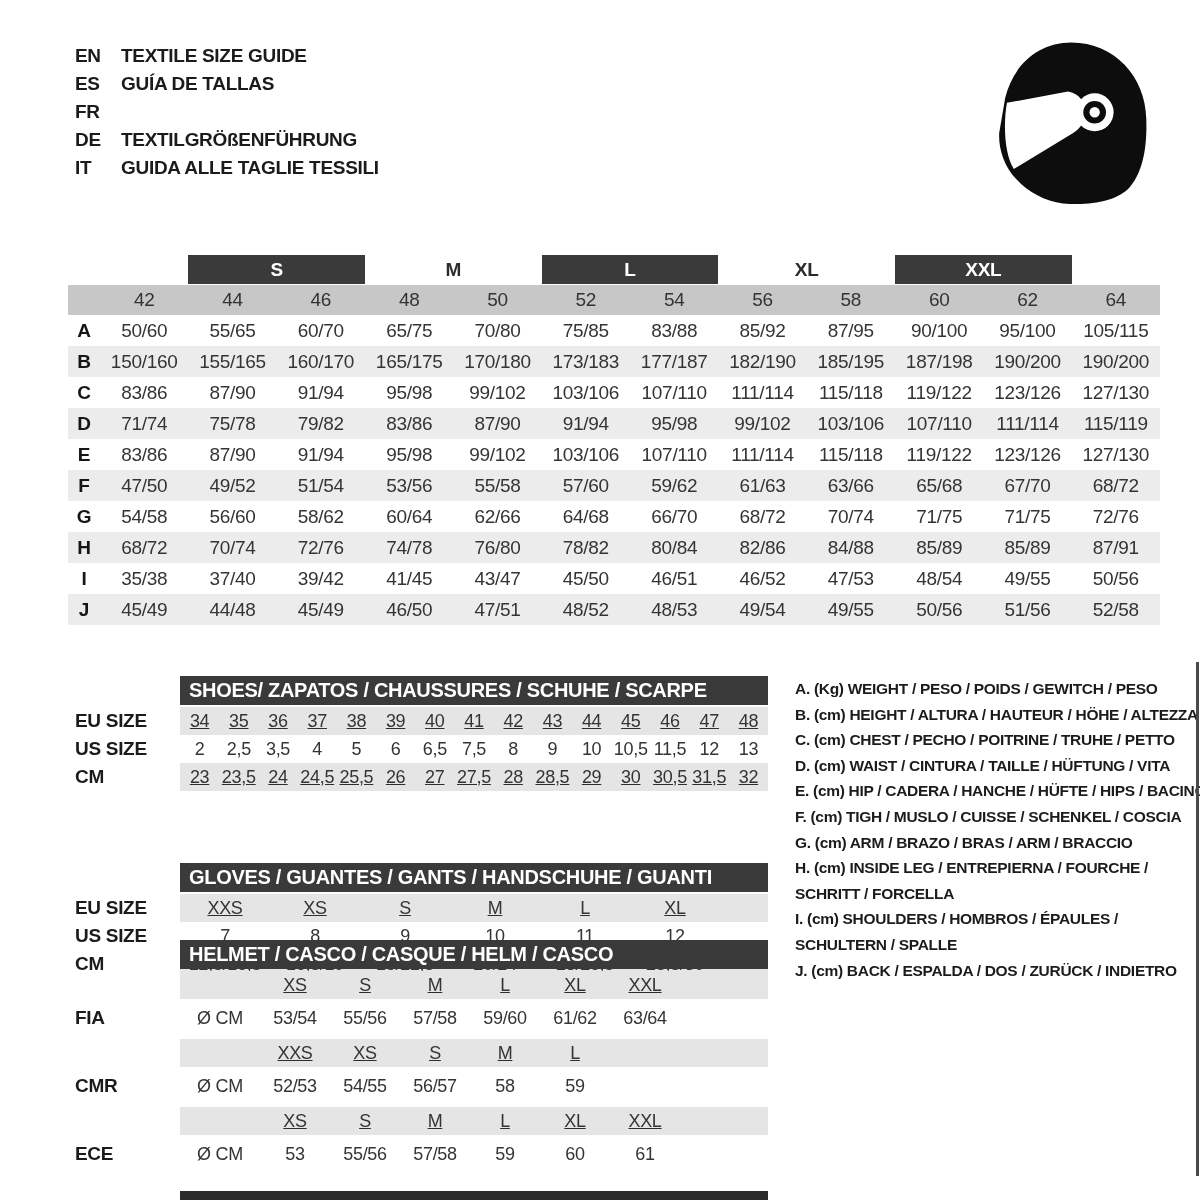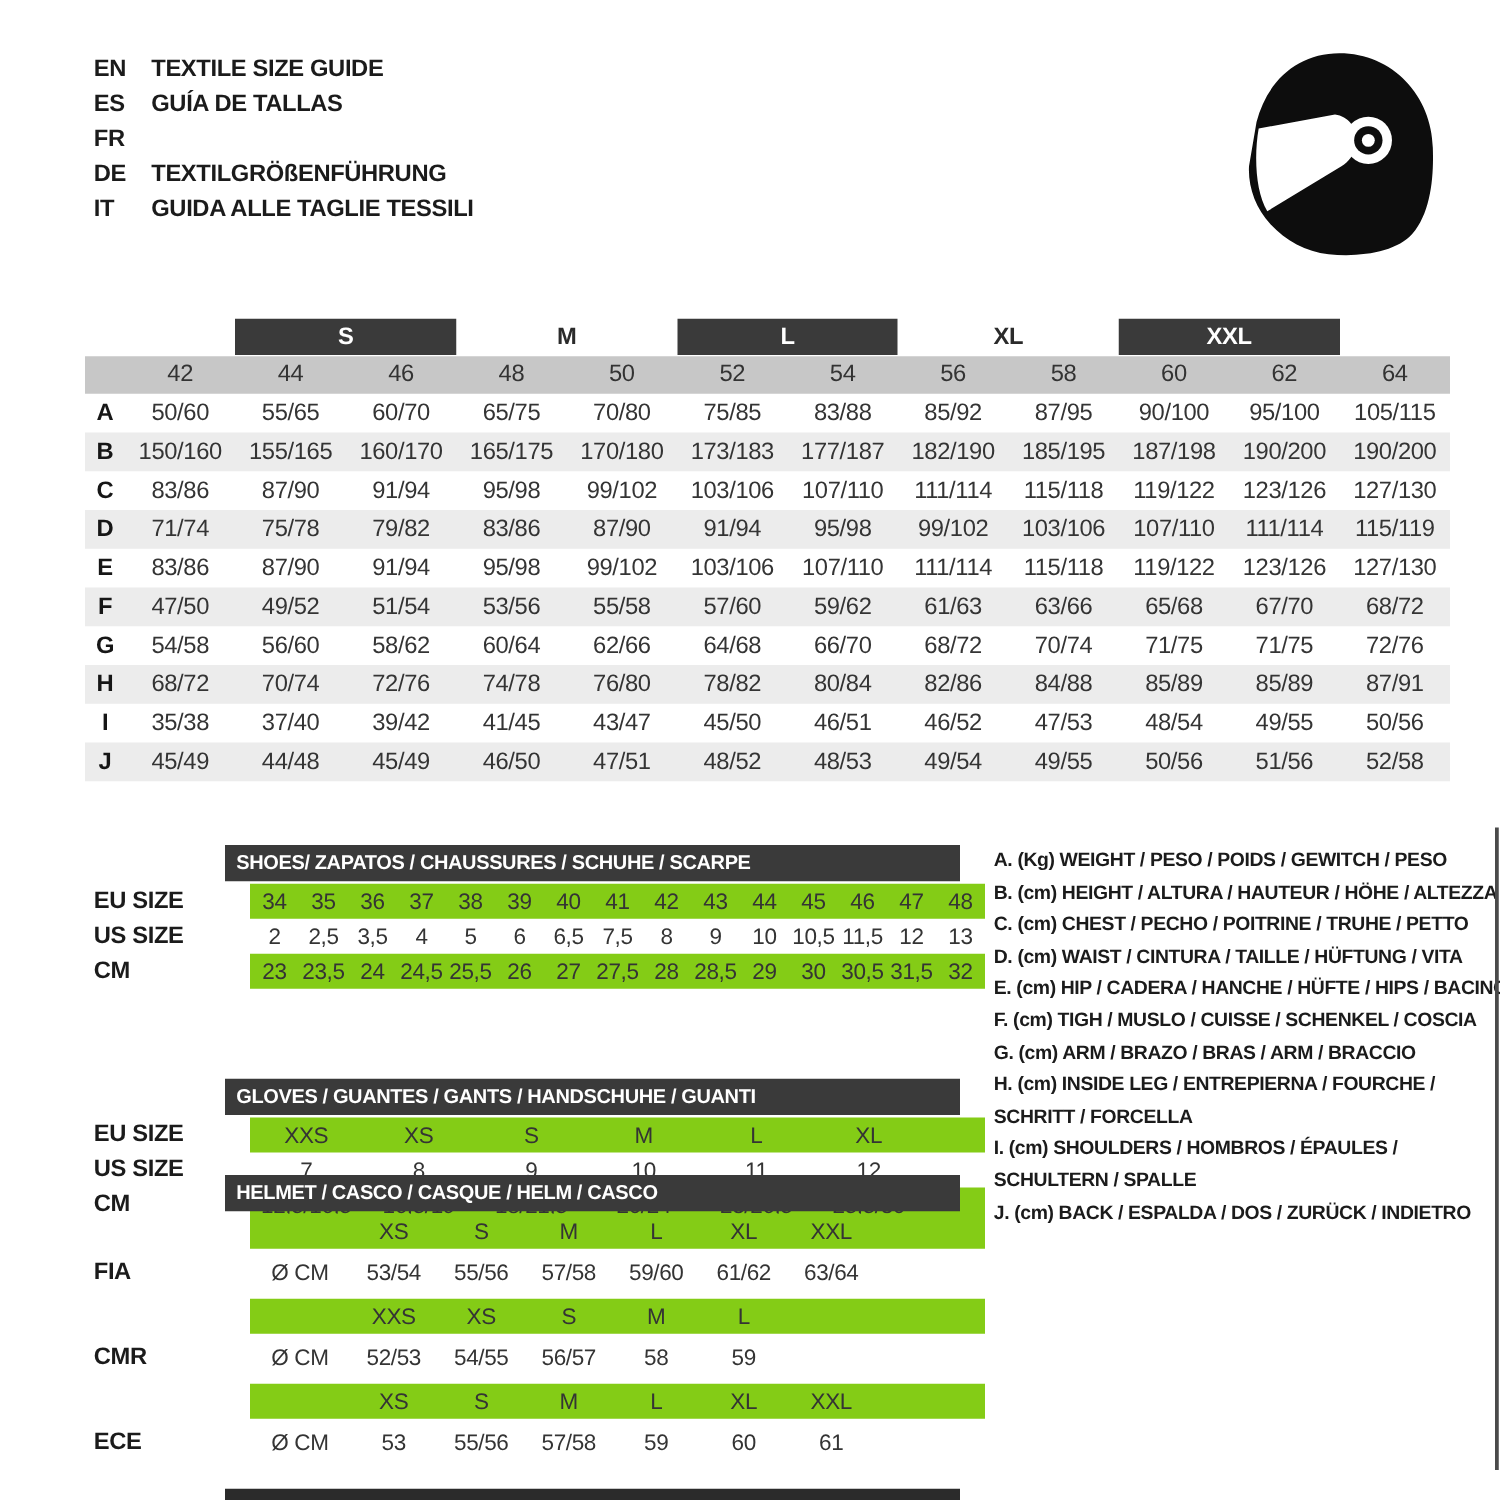--- a/index.html
+++ b/index.html
@@ -29,28 +29,28 @@
   .cell{display:flex;align-items:center;justify-content:center;font-size:19px;color:#343434;}
   .cell.letter{font-weight:bold;font-size:19px;color:#161616;}
   .cell.num{color:#333333;}
 
   
   .sub{position:absolute;left:75px;}
   #shoes{top:676px;}
   #gloves{top:818px;margin-top:45px;}
   #helmet{top:940px;}
   .sub-title{margin-left:105px;width:588px;height:29px;background:#3a3a3a;color:#ffffff;
-    font-weight:bold;font-size:16px;display:flex;align-items:center;padding-left:9px;
+    font-weight:bold;font-size:20px;display:flex;align-items:center;padding-left:9px;
     box-sizing:border-box;margin-bottom:2px;}
-  .sub-row{display:flex;height:28px;gap:20px;}
+  .sub-row{display:flex;height:28px;}
   .sub-row.tall{height:30px;align-items:flex-end;}
   .sub-row.gapped{margin-top:10px;}
   .sub-label{width:105px;display:flex;align-items:center;font-weight:bold;font-size:19px;color:#1b1b1b;}
   .sub-vals{width:588px;display:grid;}
-  .sub-vals.shaded{background:#84cc16;}
+  .sub-vals.shaded{background:#e5e5e5;text-decoration:underline;}
   .cols15{grid-template-columns:repeat(15,1fr);}
   .cols6{grid-template-columns:repeat(6,90px);}
   .cols-helmet{grid-template-columns:80px repeat(6,70px);}
   .sub-vals .cell{font-size:18px;}
 
   
   #legend{position:absolute;left:795px;top:676px;width:420px;font-weight:bold;
     font-size:15.5px;line-height:25.6px;color:#1b1b1b;}
   .legend-item{white-space:pre-line;}
 

